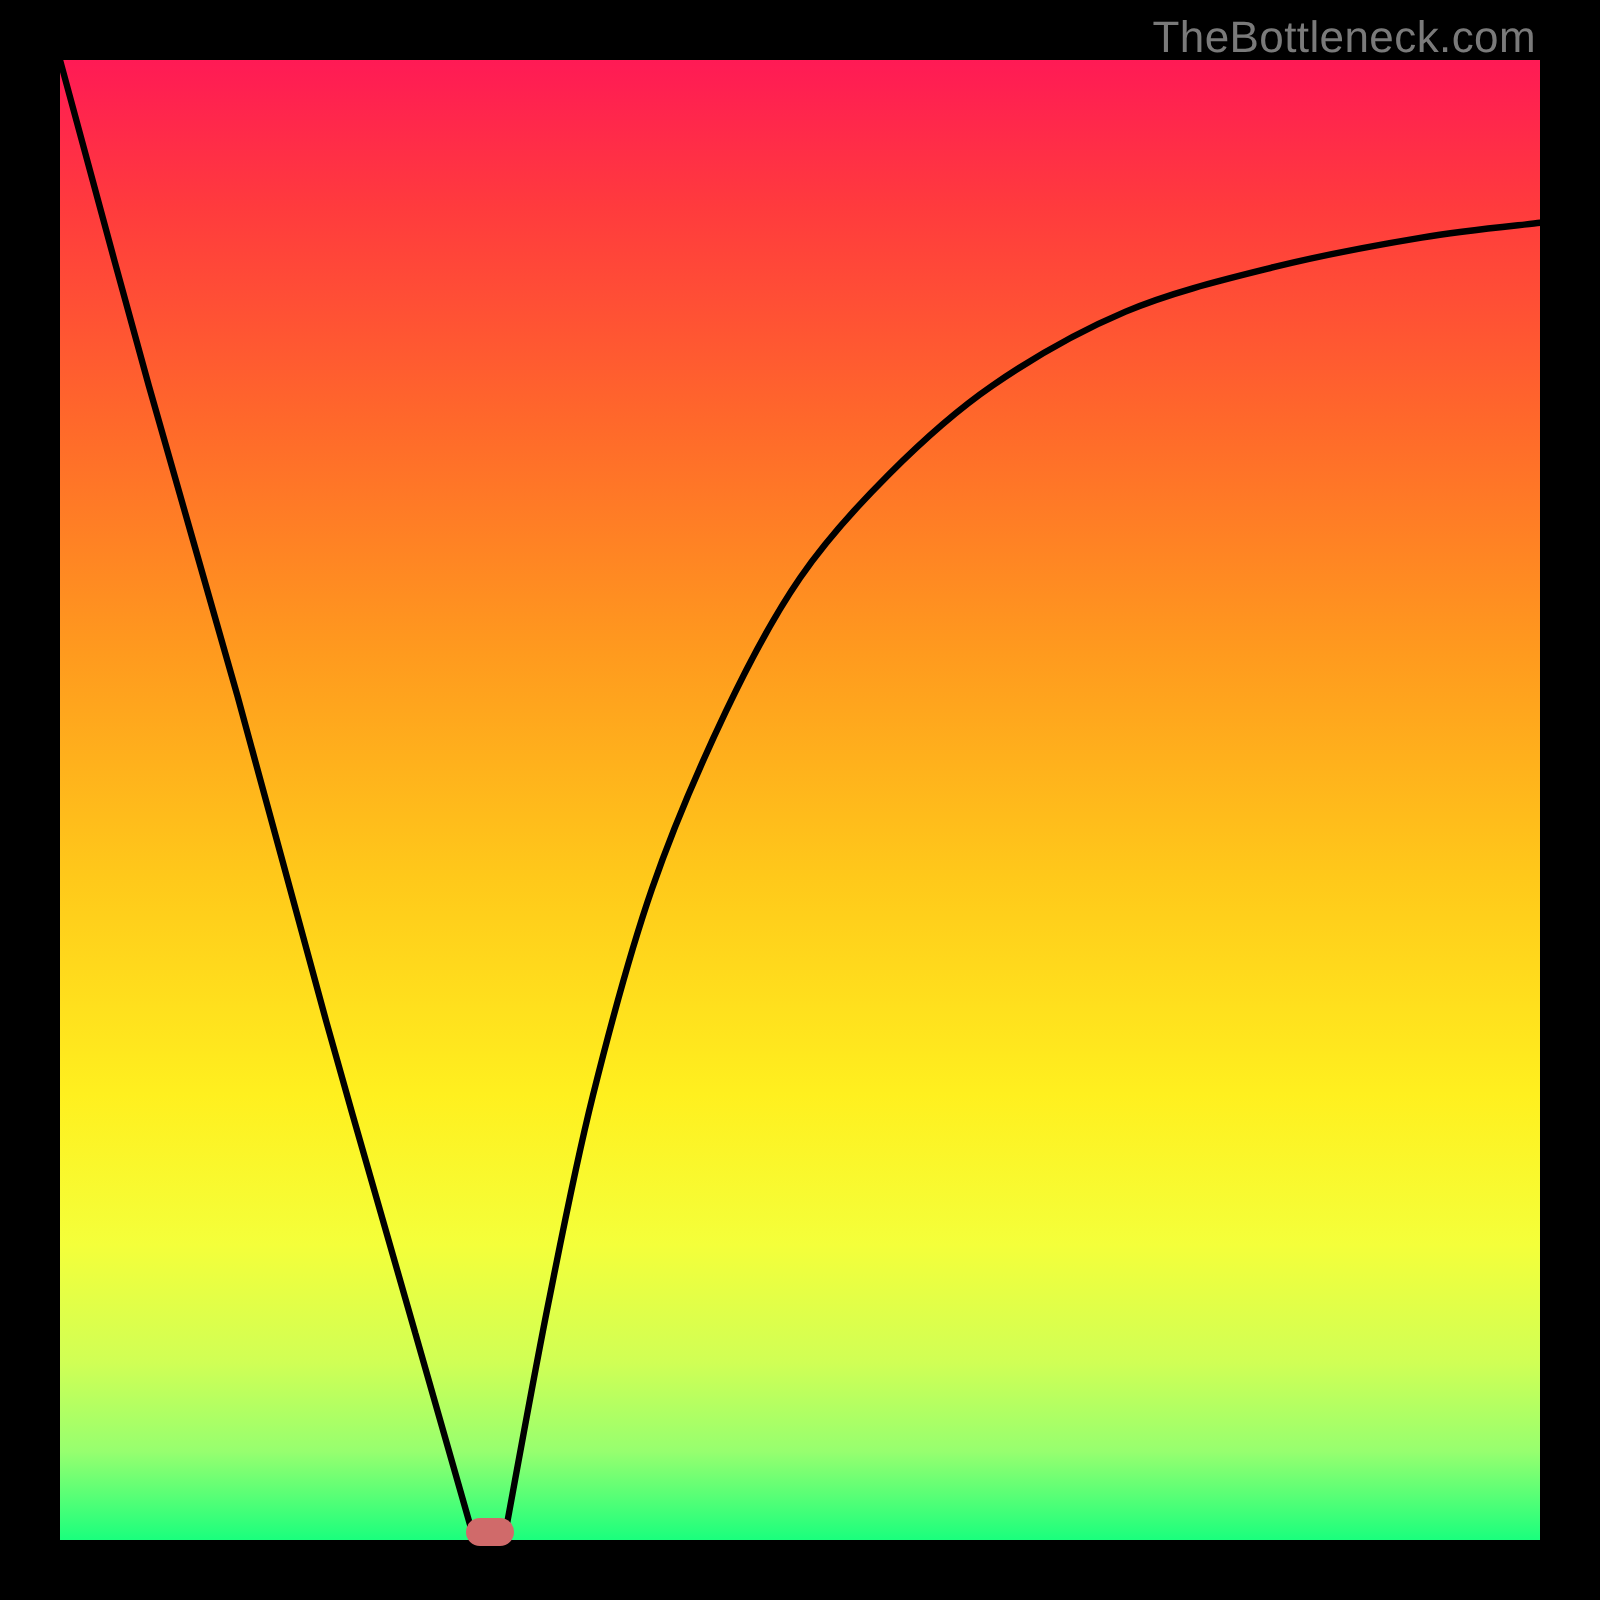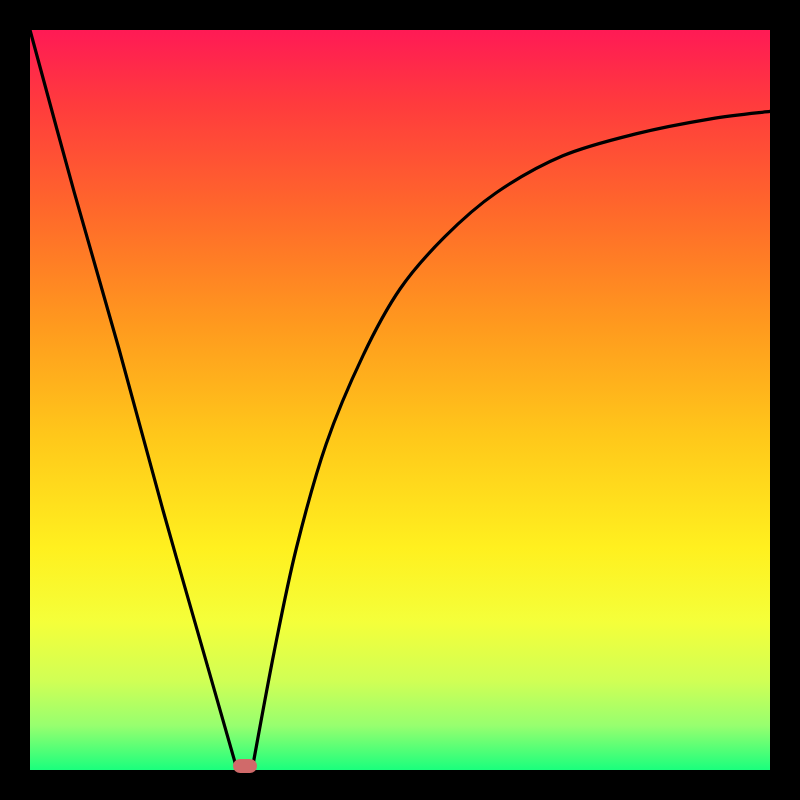--- a/index.html
+++ b/index.html
@@ -79,13 +79,14 @@
     </svg>
 
     <svg class="curves" viewBox="0 0 740 740" preserveAspectRatio="none">
       <path id="left-branch" fill="none" stroke="#000000" stroke-width="3.2" stroke-linecap="round" d="M 0 0 C 7.3999999999999995 27.133333333333326, 29.6 109.76666666666662, 44.4 162.79999999999995 C 59.199999999999996 215.8333333333333, 74 265.1666666666667, 88.8 318.20000000000005 C 103.6 371.2333333333334, 118.39999999999999 427.9666666666667, 133.2 481 C 148 534.0333333333333, 165.26666666666665 593.2333333333333, 177.6 636.4 C 189.93333333333334 679.5666666666666, 202.26666666666668 722.7333333333333, 207.20000000000002 740"></path>
       <path id="right-branch" fill="none" stroke="#000000" stroke-width="3.2" stroke-linecap="round" d="M 222 740 C 225.7 720.2666666666667, 236.8 658.6, 244.20000000000002 621.6 C 251.60000000000002 584.6, 257.76666666666665 552.5333333333333, 266.4 518 C 275.0333333333333 483.46666666666664, 284.9 446.46666666666664, 296 414.4 C 307.1 382.3333333333333, 320.6666666666667 351.49999999999994, 333 325.59999999999997 C 345.3333333333333 299.7, 356.43333333333334 278.73333333333335, 370 259 C 383.56666666666666 239.26666666666668, 398.3666666666667 223.23333333333338, 414.40000000000003 207.20000000000005 C 430.4333333333334 191.1666666666667, 446.4666666666667 176.36666666666662, 466.2 162.79999999999995 C 485.9333333333333 149.2333333333333, 509.3666666666666 135.6666666666667, 532.8 125.80000000000007 C 556.2333333333332 115.93333333333341, 582.1333333333332 109.76666666666671, 606.8 103.60000000000002 C 631.4666666666667 97.43333333333334, 658.6 92.49999999999996, 680.8000000000001 88.79999999999995 C 703.0000000000001 85.09999999999995, 730.1333333333333 82.63333333333331, 740 81.39999999999998"></path>
     </svg>
 
     <div id="min-marker" class="marker" style="left: 214.6px; top: 736.3px; width: 24px; height: 14px; background: rgb(208, 106, 106);"></div>
   </div>
 
+  <div class="watermark">TheBottleneck.com</div>
 </div>
 
 </body></html>

